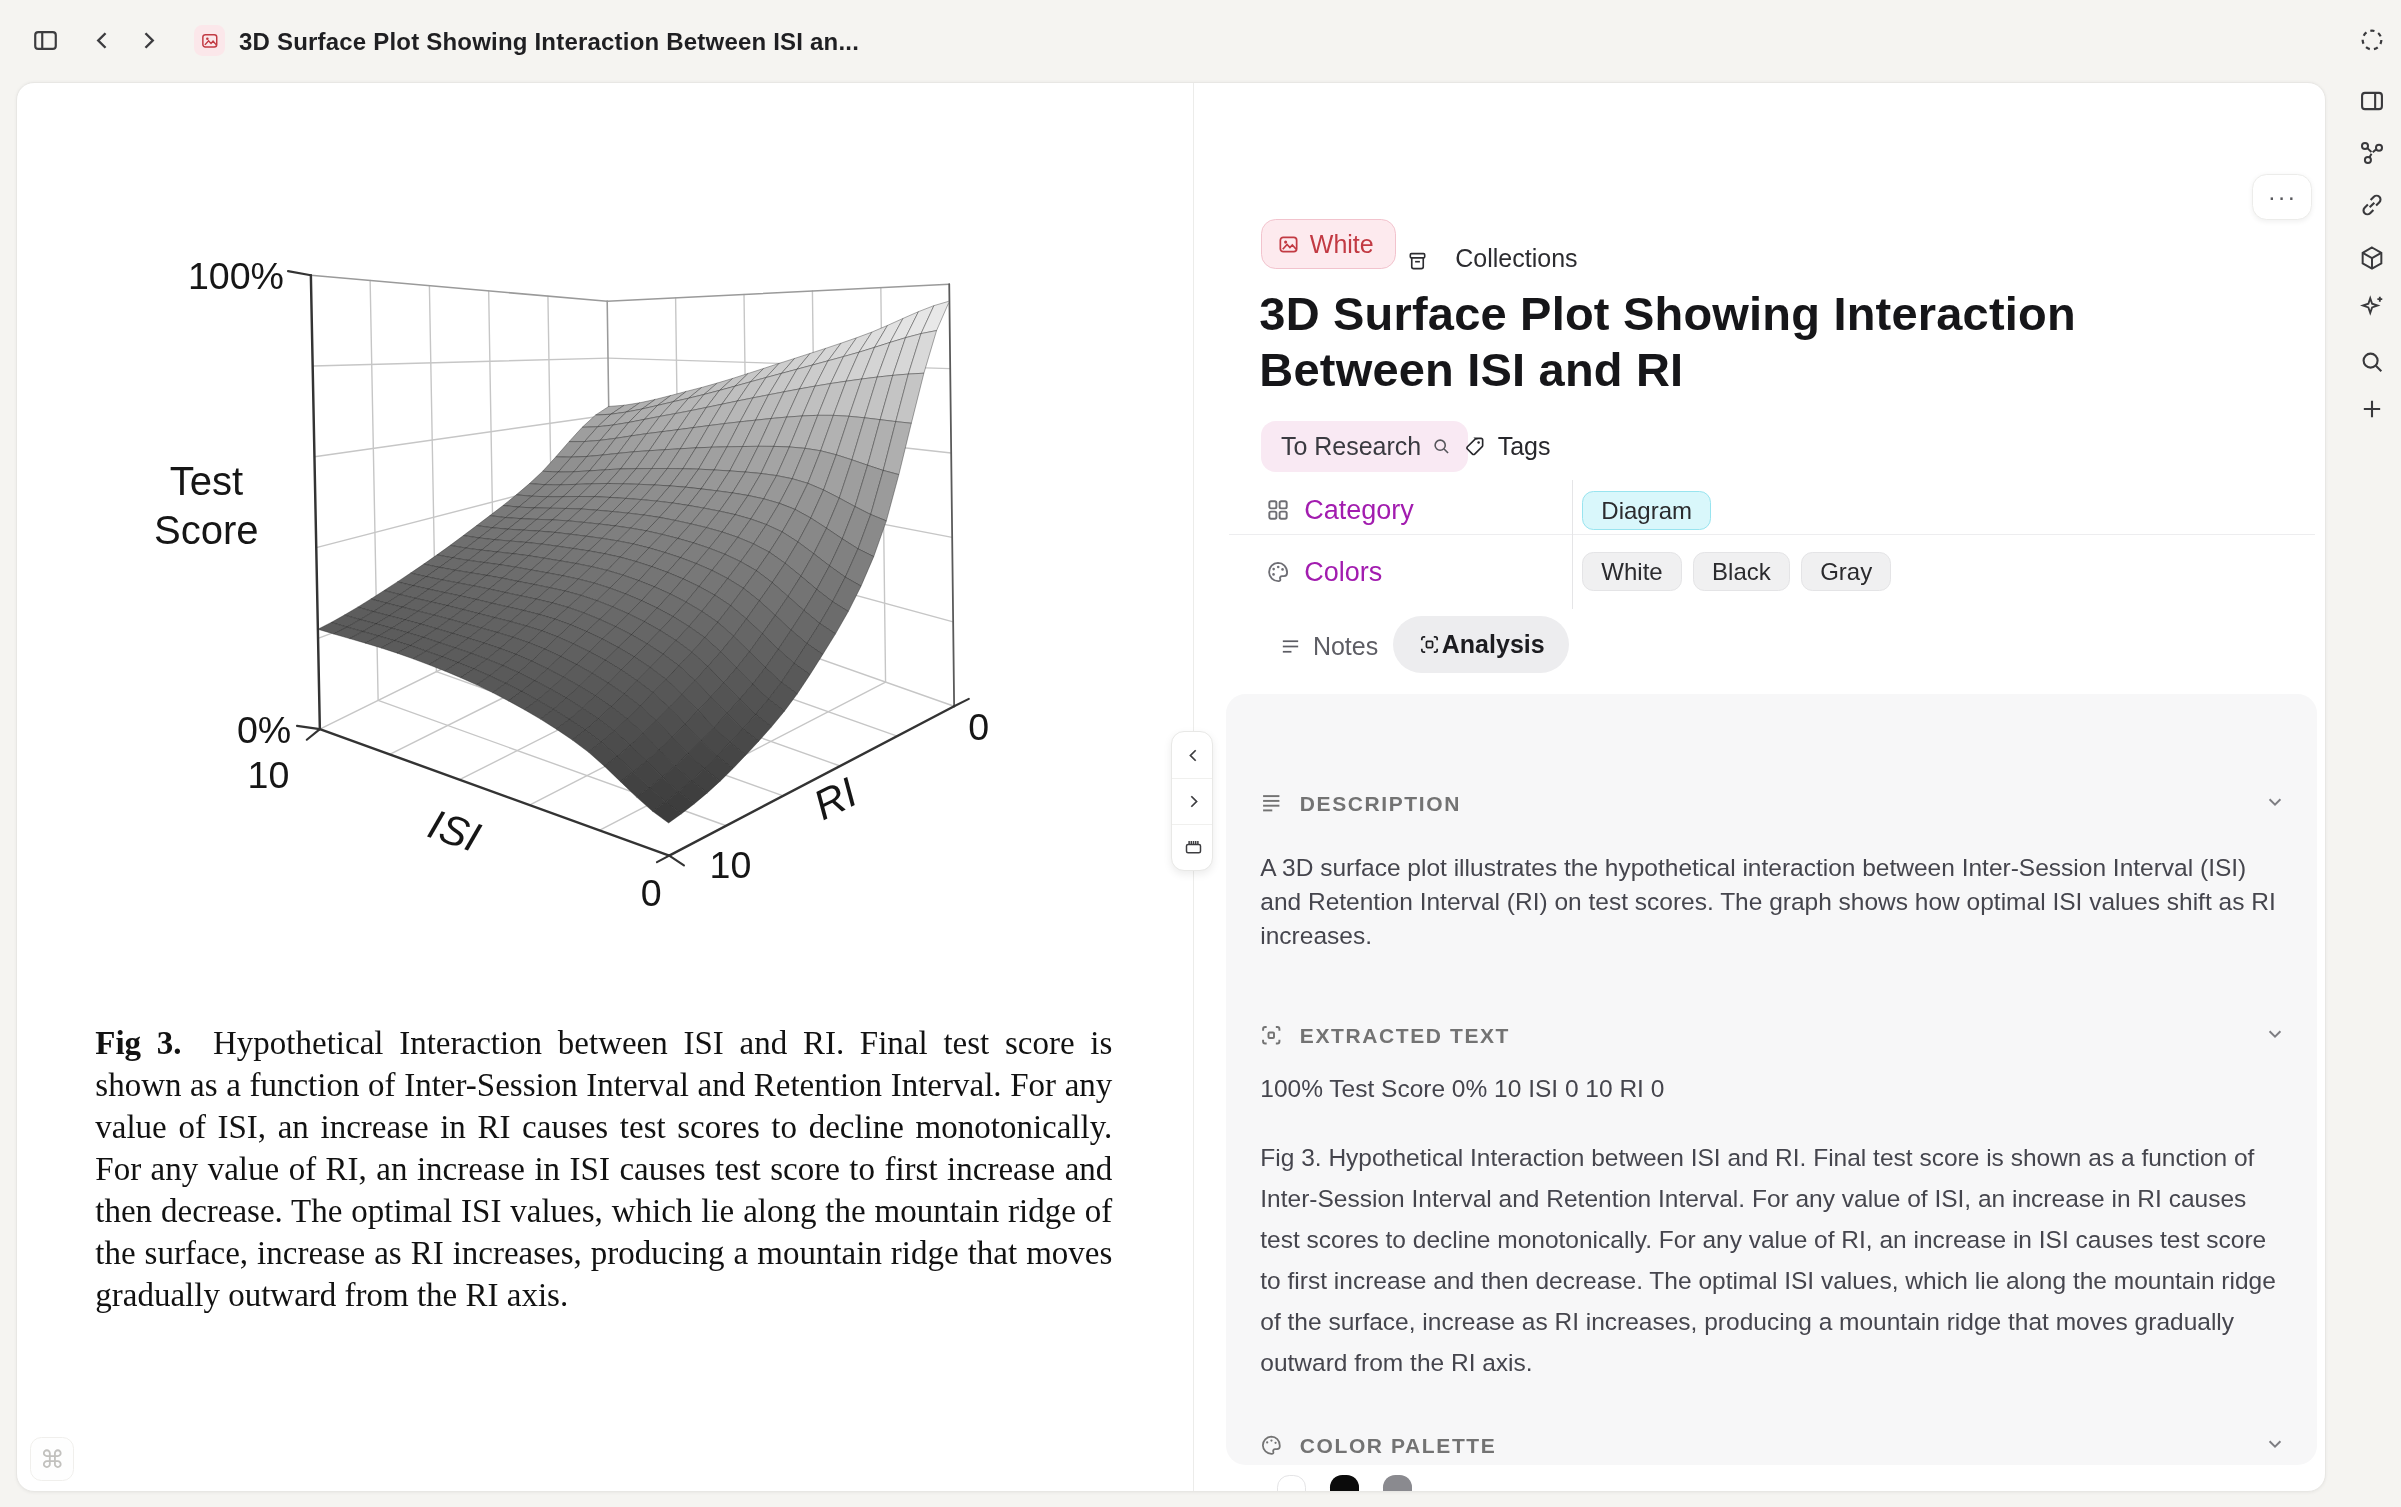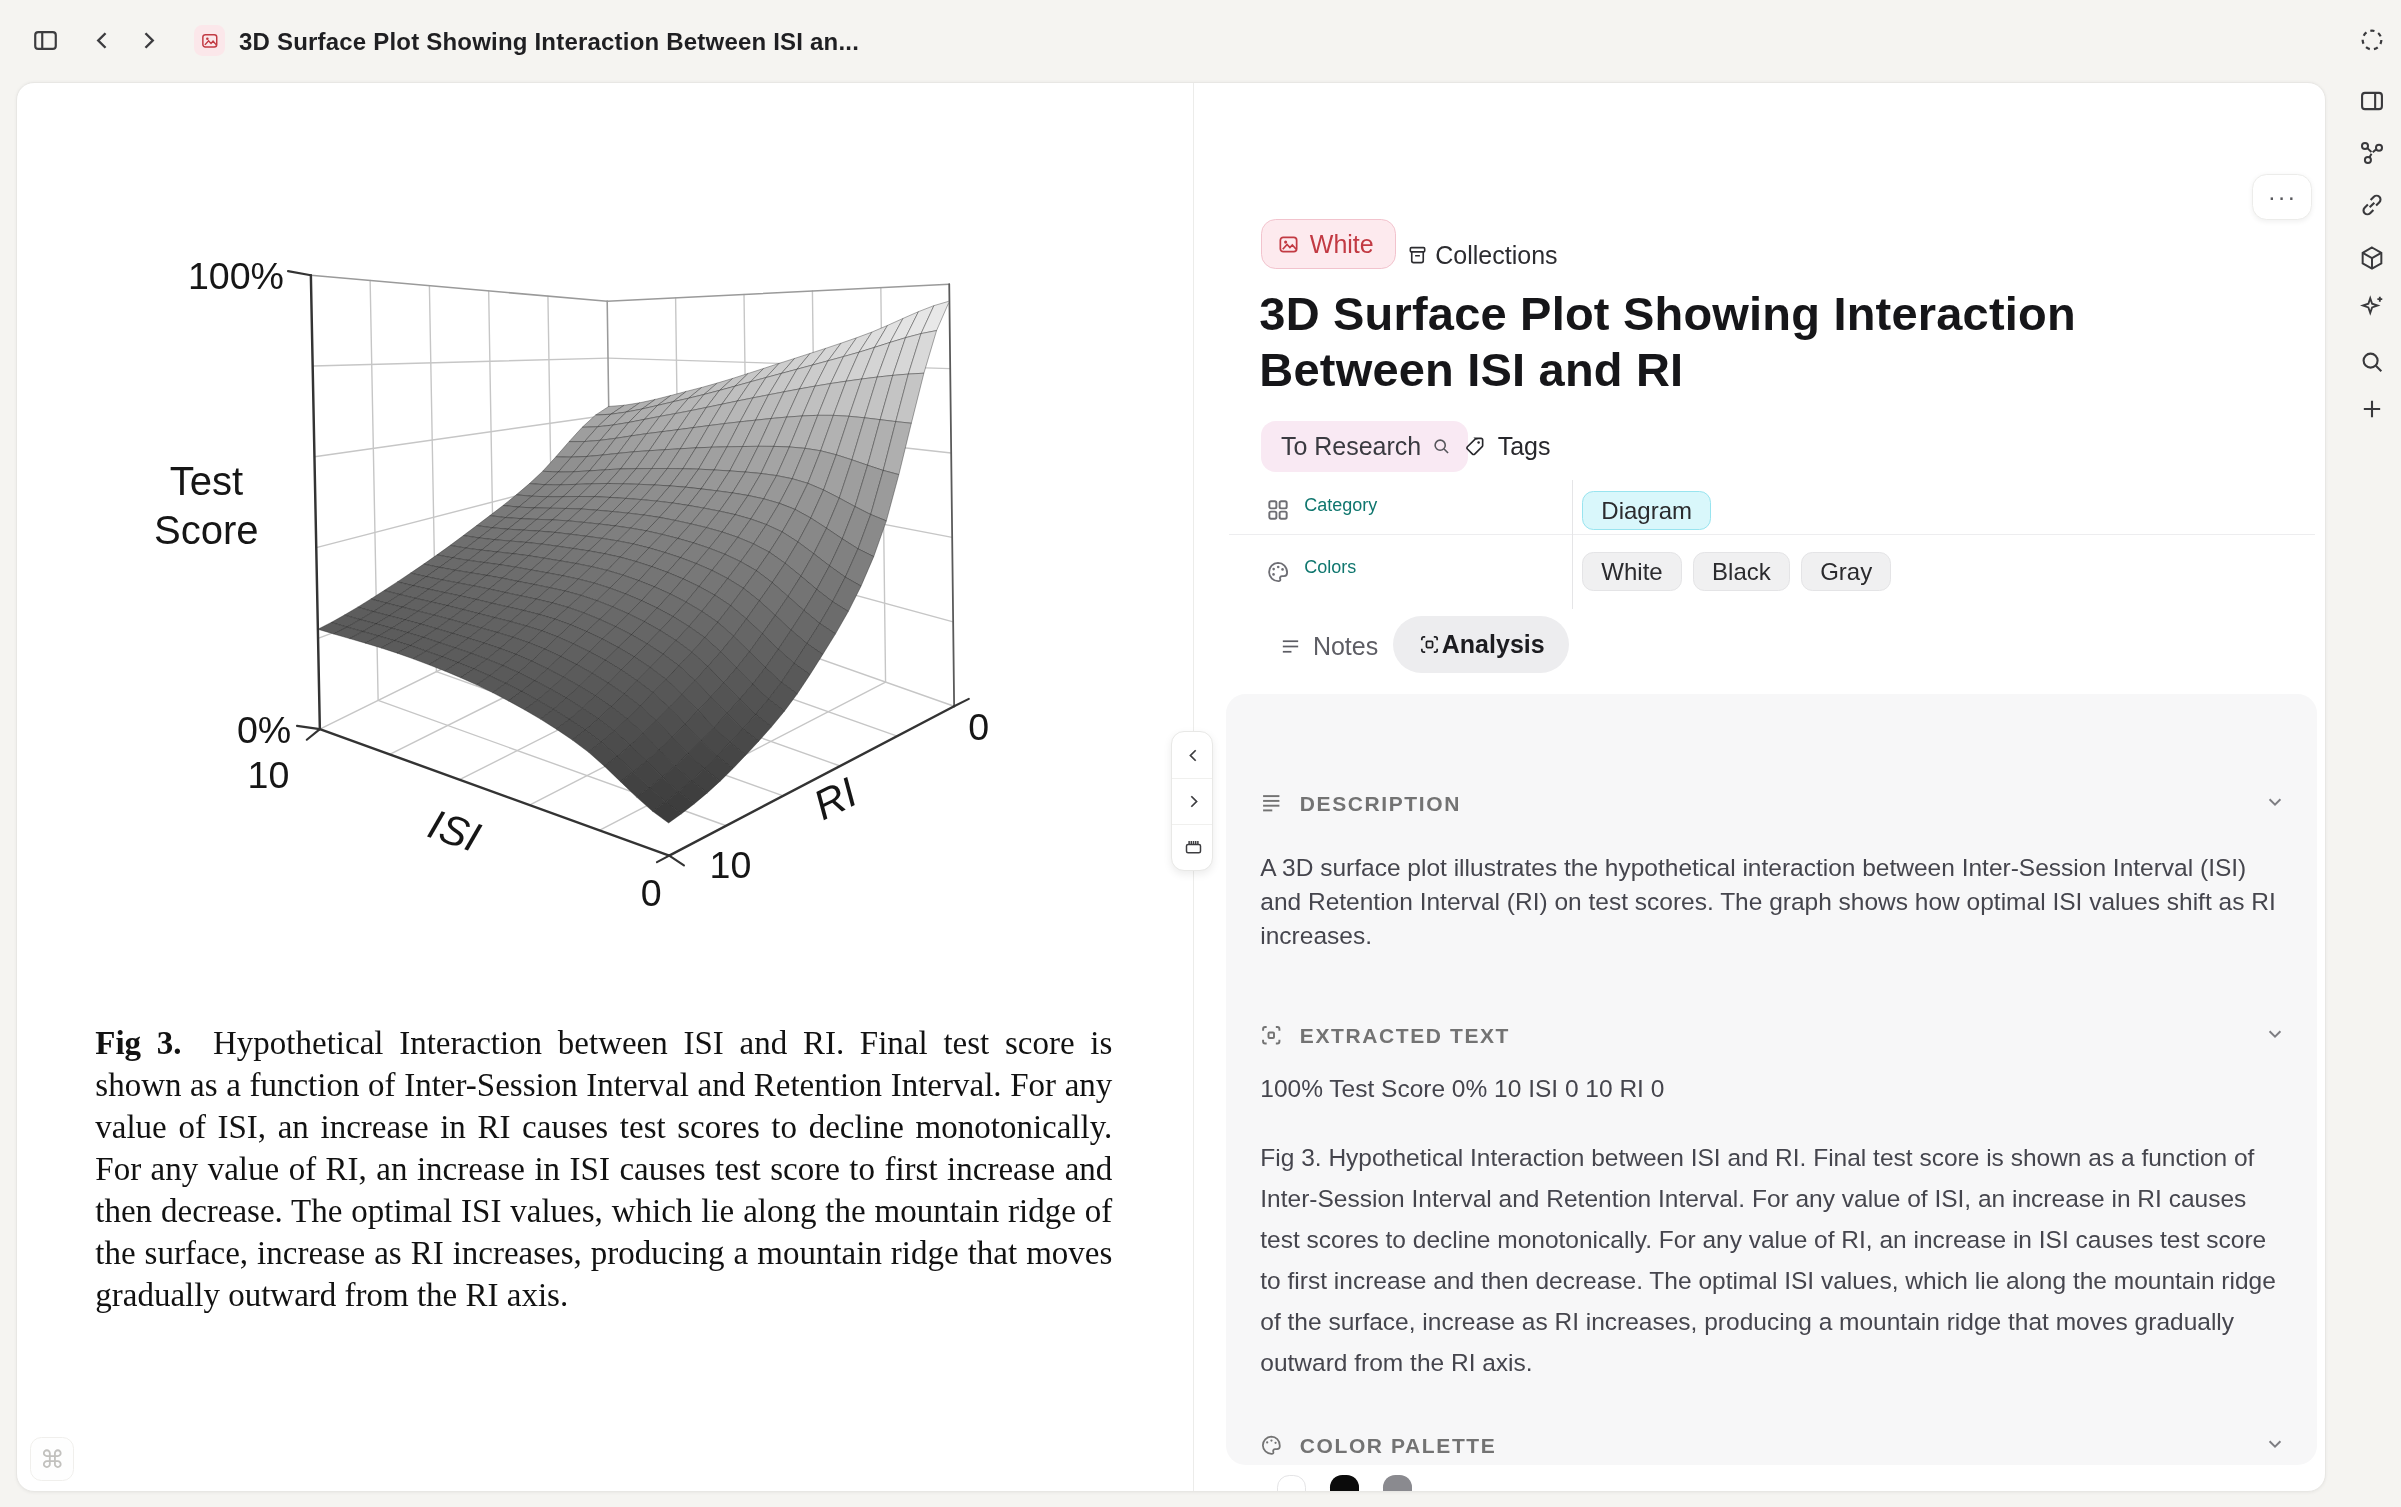--- a/index.html
+++ b/index.html
@@ -23,28 +23,28 @@
   .caption b { font-weight:700; }
   .cmd-btn { left:13px; top:1354px; width:44px; height:44px; border-radius:11.4px; border:0.8px solid #f0efec; background:#fefefe; color:#c2c1be; font-size:24.5px; display:flex; align-items:center; justify-content:center; cursor:pointer; }
 
   
   .float-pill { left:1171px; top:731px; width:42px; background:#fff; border:0.8px solid #e8e8e6; border-radius:13px; box-shadow:0 3.3px 8.2px rgba(0,0,0,.08); overflow:hidden; }
   .float-btn { width:42px; height:46px; display:flex; align-items:center; justify-content:center; color:#3d3d40; cursor:pointer; }
   .float-btn + .float-btn { border-top:0.8px solid #f0f0ee; }
 
   
   .badge-image { left:1244px; top:136px; height:50px; padding:0 21px 0 14.7px; background:#fdeaee; border:1.6px solid #f2c3cd; border-radius:14.7px; color:#c23a43; font-size:25px; display:inline-flex; align-items:center; gap:9.8px; cursor:pointer; }
-  .collections { left:1389px; top:147px; height:50px; display:inline-flex; align-items:center; gap:6px; color:#2c2c30; font-size:25px; cursor:pointer; }
+  .collections { left:1389px; top:140px; height:50px; display:inline-flex; align-items:flex-end; gap:26px; color:#2c2c30; font-size:25px; cursor:pointer; }
   .d-title { left:1242px; top:203px; width:948px; font-size:47px; line-height:56px; font-weight:700; color:#161619; letter-spacing:0.2px; }
   .chip-folder { left:1244px; top:338px; height:51px; padding:0 16.3px 0 19.6px; background:#f9e9f3; border-radius:14.7px; color:#3a3a40; font-size:25px; display:inline-flex; align-items:center; gap:9.8px; cursor:pointer; }
   .chip-tags { left:1446px; top:338px; height:51px; display:inline-flex; align-items:center; gap:11.4px; color:#27272b; font-size:25px; cursor:pointer; }
 
   .prop-row { left:1225px; width:1078px; height:60px; }
   .prop-icon { left:23px; top:17px; width:26px; height:26px; color:#6e6e74; }
-  .prop-label { left:62px; top:14.7px; font-size:18px; color:#0f766e; }
+  .prop-label { left:62px; top:14.7px; font-size:27px; color:#a21caf; }
   .prop-vline { left:1555px; top:397px; width:0.8px; height:129px; background:#e5e5e7; }
   .prop-hline { left:1212px; top:451px; width:1086px; height:0.8px; background:#ededef; }
   .pill { display:inline-flex; align-items:center; height:39px; padding:0 18px; border-radius:11.4px; font-size:24px; color:#2b2b2e; cursor:pointer; }
   .pill-cyan { background:#d9f7fb; border:1.6px solid #98e4ef; }
   .pill-gray { background:#f0f0f1; border:0.8px solid #e4e4e6; }
   .prop-values { left:1565px; display:flex; gap:11.4px; align-items:center; }
 
   .tab-notes { left:1262px; top:535px; height:57px; display:inline-flex; align-items:center; gap:10.6px; color:#5d5d64; font-size:25px; cursor:pointer; }
   .tab-analysis { left:1376px; top:533px; height:57px; padding:0 24.5px; background:#ededef; border-radius:29px; display:inline-flex; align-items:center; gap:1px; color:#1c1c20; font-size:25px; font-weight:600; cursor:pointer; }
 

